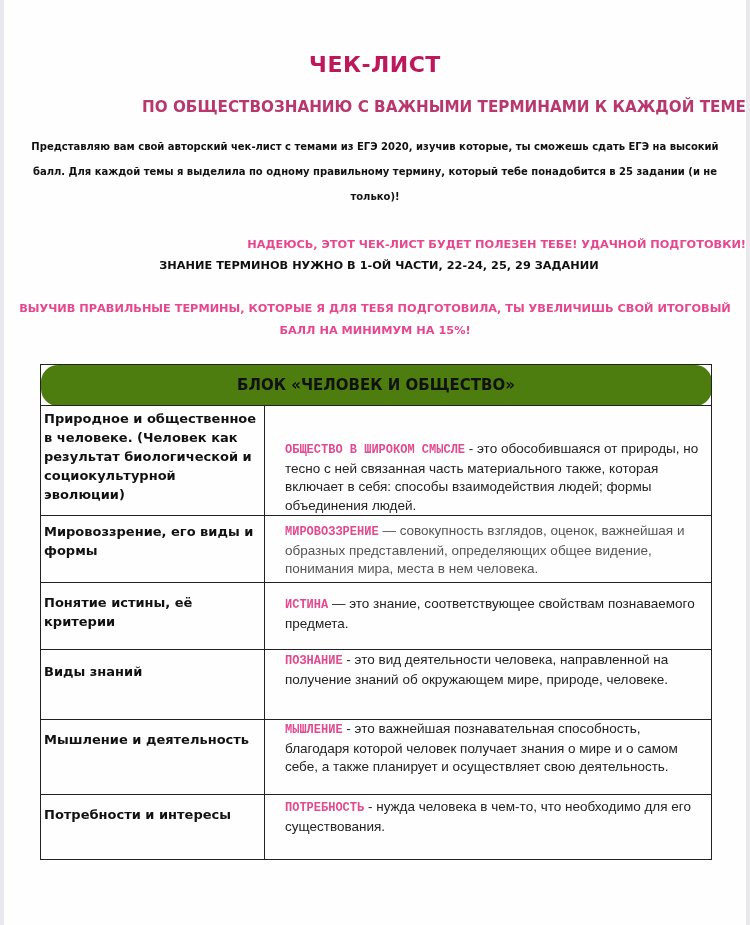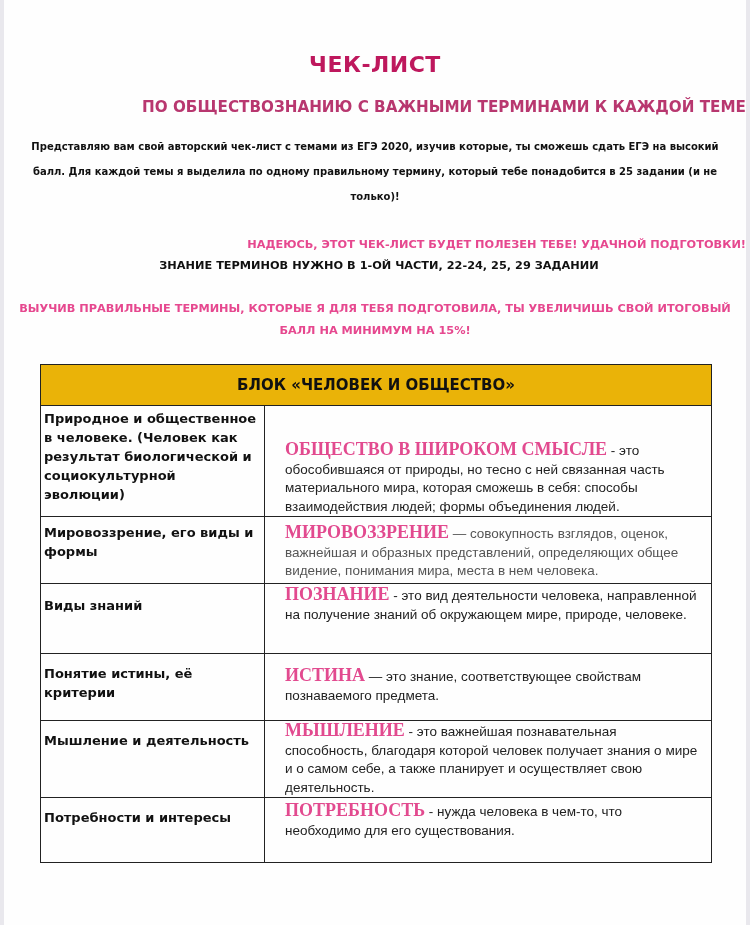--- a/index.html
+++ b/index.html
@@ -49,38 +49,38 @@
     }
     table.terms {
       position: absolute; left: 36px; top: 364px;
       width: 672px; border-collapse: collapse;
       border: 1.5px solid #222;
     }
     table.terms td, table.terms th {
       border: 1.5px solid #222; vertical-align: top; padding: 0;
     }
     .block-head {
-      background: #eab308; height: 40px;
+      background: #4d7c0f; height: 40px;
       text-align: center; vertical-align: middle !important;
       font-family: "DejaVu Sans", sans-serif; font-weight: bold;
-      font-size: 15px; color: #111;
+      font-size: 15px; color: #111; border-radius: 17px;
     }
     .topic {
       width: 217px; padding: 3px 3px 0 3px !important;
       font-family: "DejaVu Sans", sans-serif; font-weight: bold;
       font-size: 13px; line-height: 19px; color: #111;
     }
     .def {
       padding: 0 10px 0 20px !important;
       font-family: "Liberation Sans", sans-serif;
       font-size: 13.5px; line-height: 18.5px; color: #222;
     }
     .term {
-      font-family: Liberation Serif, serif; font-weight: bold;
-      font-size: 18px; color: #e24a8f;
+      font-family: Liberation Mono, monospace; font-weight: bold;
+      font-size: 12px; color: #e24a8f;
     }
     .grey { color: #555; }
   </style>
 </head>
 <body>
 
 <div class="page">
   <div class="title">ЧЕК-ЛИСТ</div>
   <div class="subtitle">ПО ОБЩЕСТВОЗНАНИЮ С ВАЖНЫМИ ТЕРМИНАМИ К КАЖДОЙ ТЕМЕ</div>
   <div class="intro">Представляю вам свой авторский чек-лист с темами из ЕГЭ 2020, изучив которые, ты сможешь сдать ЕГЭ на высокий балл. Для каждой темы я выделила по одному правильному термину, который тебе понадобится в 25 задании (и не только)!</div>
@@ -89,39 +89,39 @@
   <div class="promise">ВЫУЧИВ ПРАВИЛЬНЫЕ ТЕРМИНЫ, КОТОРЫЕ Я ДЛЯ ТЕБЯ ПОДГОТОВИЛА, ТЫ УВЕЛИЧИШЬ СВОЙ ИТОГОВЫЙ БАЛЛ НА МИНИМУМ НА 15%!</div>
 
   <table class="terms">
     <tbody>
         <tr>
       <th colspan="2" class="block-head">БЛОК «ЧЕЛОВЕК И ОБЩЕСТВО»</th>
     </tr>
     <tr style="height:103px">
       <td class="topic">Природное и общественное в человеке. (Человек как результат биологической и социокультурной эволюции)</td>
       <td class="def" style="padding-top:17px !important; vertical-align:top; padding-top:18px;">
-        <div style="padding-top:17px"><span class="term">ОБЩЕСТВО В ШИРОКОМ СМЫСЛЕ</span><span> - это обособившаяся от природы, но тесно с ней связанная часть материального мира, которая сможешь в себя: способы взаимодействия людей; формы объединения людей.</span></div>
+        <div style="padding-top:17px"><span class="term">ОБЩЕСТВО В ШИРОКОМ СМЫСЛЕ</span><span> - это обособившаяся от природы, но тесно с ней связанная часть материального также, которая включает в себя: способы взаимодействия людей; формы объединения людей.</span></div>
       </td>
     </tr>
     <tr style="height:67px">
       <td class="topic" style="padding-top:6px !important">Мировоззрение, его виды и формы</td>
       <td class="def grey">
         <div style="padding-top:6px"><span class="term">МИРОВОЗЗРЕНИЕ</span><span> — совокупность взглядов, оценок, важнейшая и образных представлений, определяющих общее видение, понимания мира, места в нем человека.</span></div>
       </td>
     </tr>
+    <tr style="height:67px">
+      <td class="topic" style="padding-top:10px !important"><span>Понятие истины, её критерии</span></td>
+      <td class="def">
+        <div style="padding-top:12px"><span class="term">ИСТИНА</span><span> — это знание, соответствующее свойствам познаваемого предмета.</span></div>
+      </td>
+    </tr>
     <tr style="height:70px">
       <td class="topic" style="padding-top:12px !important"><span>Виды знаний</span></td>
       <td class="def">
         <div style="padding-top:1px"><span class="term">ПОЗНАНИЕ</span><span> - это вид деятельности человека, направленной на получение знаний об окружающем мире, природе, человеке.</span></div>
-      </td>
-    </tr>
-    <tr style="height:67px">
-      <td class="topic" style="padding-top:10px !important"><span>Понятие истины, её критерии</span></td>
-      <td class="def">
-        <div style="padding-top:12px"><span class="term">ИСТИНА</span><span> — это знание, соответствующее свойствам познаваемого предмета.</span></div>
       </td>
     </tr>
     <tr style="height:75px">
       <td class="topic" style="padding-top:10px !important"><span>Мышление и деятельность</span></td>
       <td class="def">
         <div style="padding-top:0"><span class="term">МЫШЛЕНИЕ</span><span> - это важнейшая познавательная способность, благодаря которой человек получает знания о мире и о самом себе, а также планирует и осуществляет свою деятельность.</span></div>
       </td>
     </tr>
     <tr style="height:65px">
       <td class="topic" style="padding-top:10px !important"><span>Потребности и интересы</span></td>

